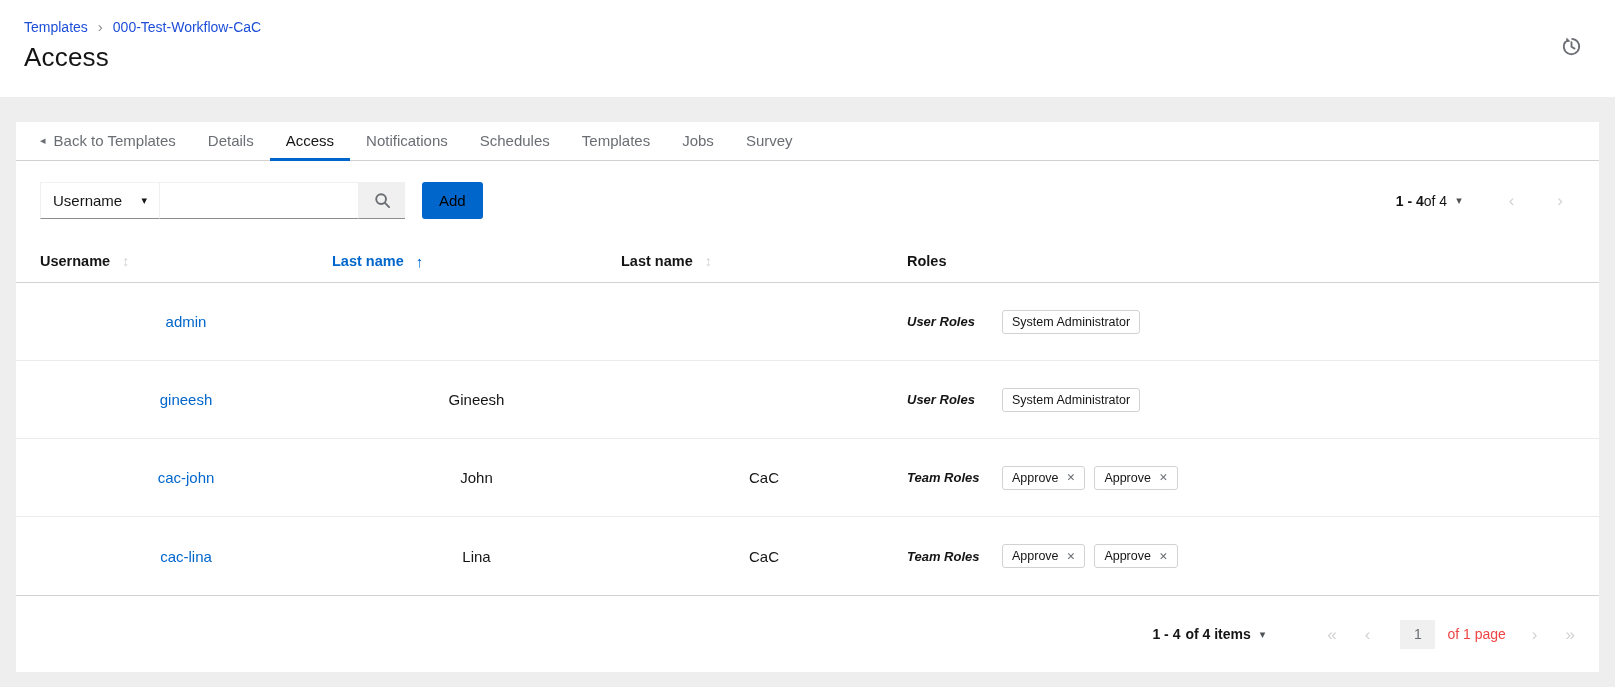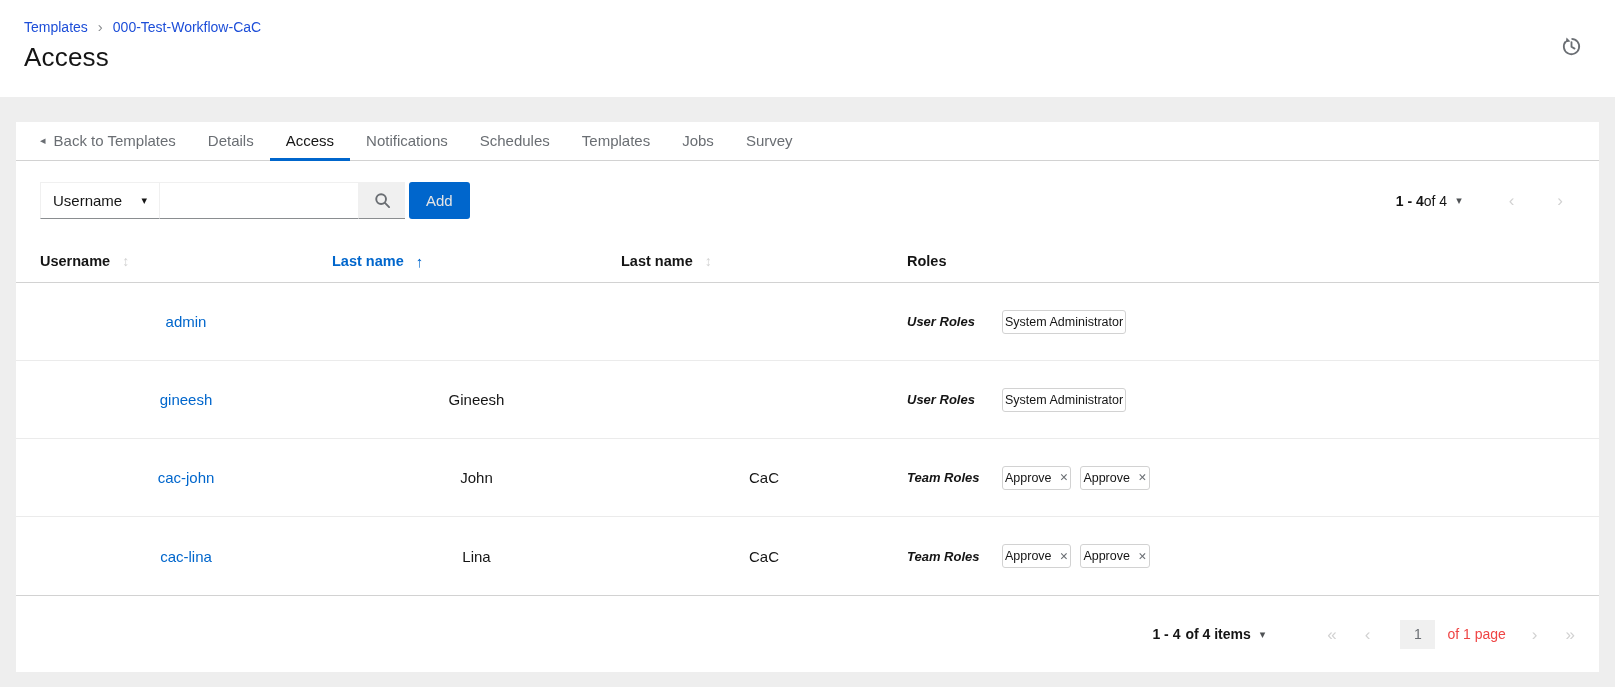--- a/index.html
+++ b/index.html
@@ -30,21 +30,21 @@
   
   .toolbar { display:flex; align-items:center; height:79px; padding:0 24px; }
   .filter-dd { display:flex; align-items:center; justify-content:space-between; width:120px; height:37px;
                padding:0 12px; background:#fff; border:1px solid #f0f0f0; border-bottom:1px solid #8a8d90;
                font-size:15px; cursor:pointer; }
   .caret { font-size:11px; color:#151515; }
   .search-input { width:200px; height:37px; border:1px solid #f0f0f0; border-bottom:1px solid #8a8d90;
                   margin-left:-1px; padding:0 10px; font-size:15px; font-family:inherit; outline:none; }
   .search-btn { width:46px; height:37px; background:#f0f0f0; border:none; border-bottom:1px solid #8a8d90;
                 display:flex; align-items:center; justify-content:center; cursor:pointer; }
-  .add-btn { margin-left:4px; height:37px; padding:0 17px; background:#0066cc; color:#e5e5e5; border:none;
+  .add-btn { margin-left:17px; height:37px; padding:0 17px; background:#0066cc; color:#000000; border:none;
              border-radius:3px; font-size:15px; font-family:inherit; cursor:pointer; }
 
   .top-pg { margin-left:auto; display:flex; align-items:center; font-size:14px; color:#151515; }
   .top-pg b { font-weight:700; }
   .top-pg .of { }
   .pg-caret { margin-left:9px; font-size:11px; color:#4f5255; cursor:pointer; }
   .pg-arrow { color:#d2d2d2; font-size:17px; cursor:default; line-height:1; }
   .top-pg .pg-arrow.first { margin-left:47px; }
   .top-pg .pg-arrow.second { margin-left:43px; margin-right:12px; }
 
@@ -57,21 +57,21 @@
   .t-head .sorted { color:#0066cc; }
   .sort-up { color:#0066cc; font-size:15px; font-weight:700; }
   .t-row { height:78px; border-bottom:1px solid #ebebeb; }
   .t-row:last-child { border-bottom:none; }
   .user-link { color:#0066cc; font-weight:500; font-size:15px; text-decoration:none; cursor:pointer; }
   .cell { font-size:15px; color:#151515;text-align:center; }
   .roles-cell { display:flex; align-items:center; }
   .role-type { font-weight:700; font-size:13px; width:95px; flex-shrink:0;font-style:italic; }
   .chip-group { display:flex; align-items:center; gap:9px; }
   .chip { display:inline-flex; align-items:center; gap:8px; border:1px solid #d2d2d2; border-radius:3px;
-          background:#fff; padding:4px 2px; font-size:12.5px; color:#151515; }
+          background:#fff; padding:4px 9px; font-size:12.5px; color:#151515; }
   .chip-x { color:#6a6e73; font-size:10.5px; cursor:pointer; border:none; background:none; padding:0; line-height:1; }
 
   
   .card-footer { margin-top:auto; border-top:1px solid #d2d2d2; height:77px; display:flex; align-items:center;
                  justify-content:flex-end; padding-right:24px; font-size:14px; }
   .foot-items { display:flex; align-items:center; }
   .foot-items b { font-weight:700; }
   .foot-items .of { margin-left:5px;font-weight:bold; }
   .foot-nav { display:flex; align-items:center; margin-left:62px; }
   .nav-arrow { color:#d2d2d2; font-size:17px; line-height:1; cursor:default; background:none; border:none; padding:0; }

